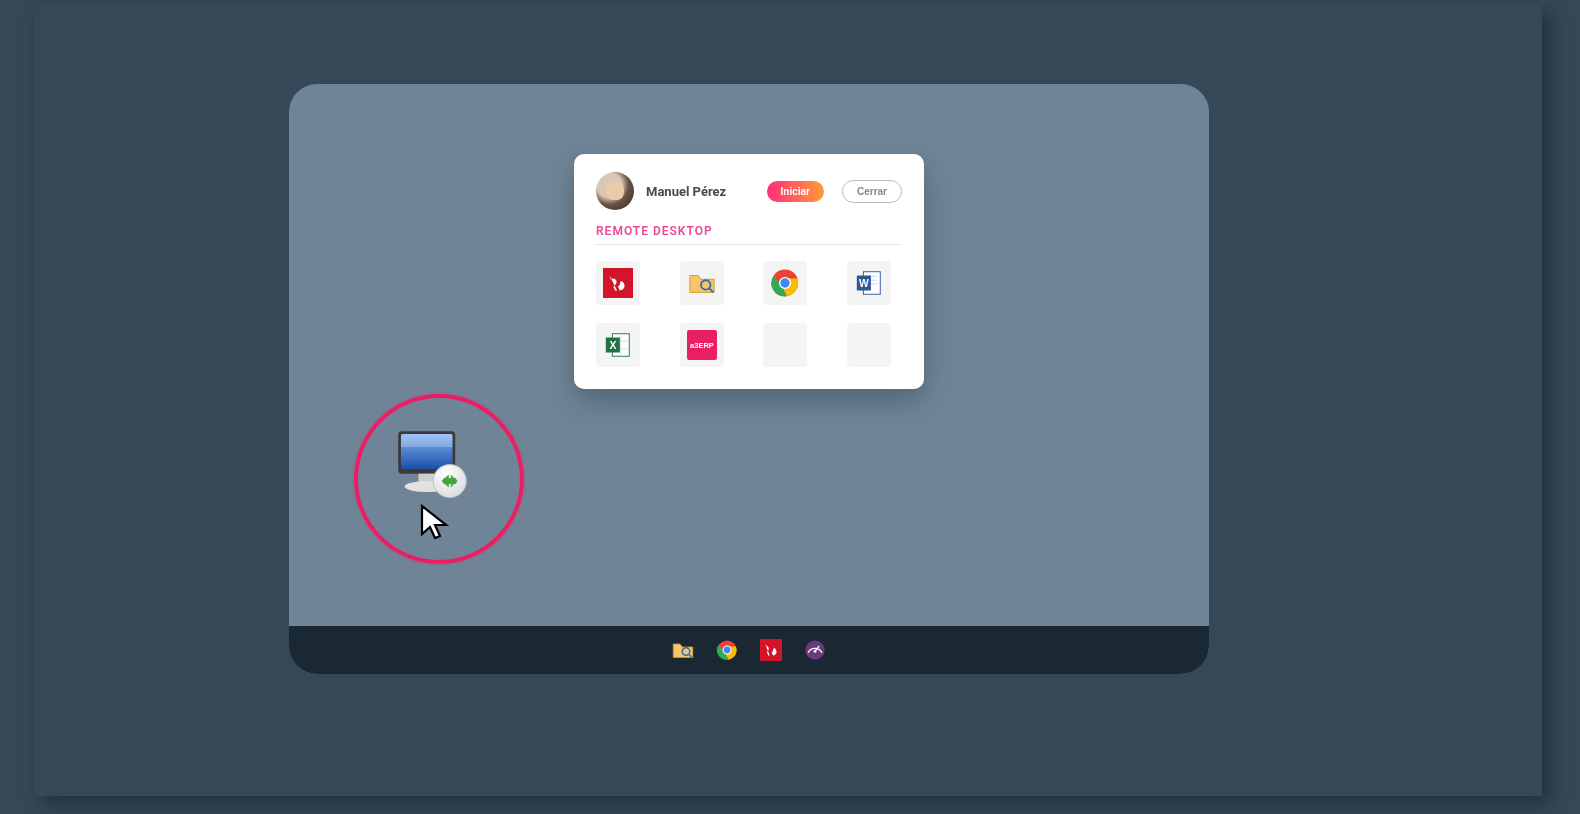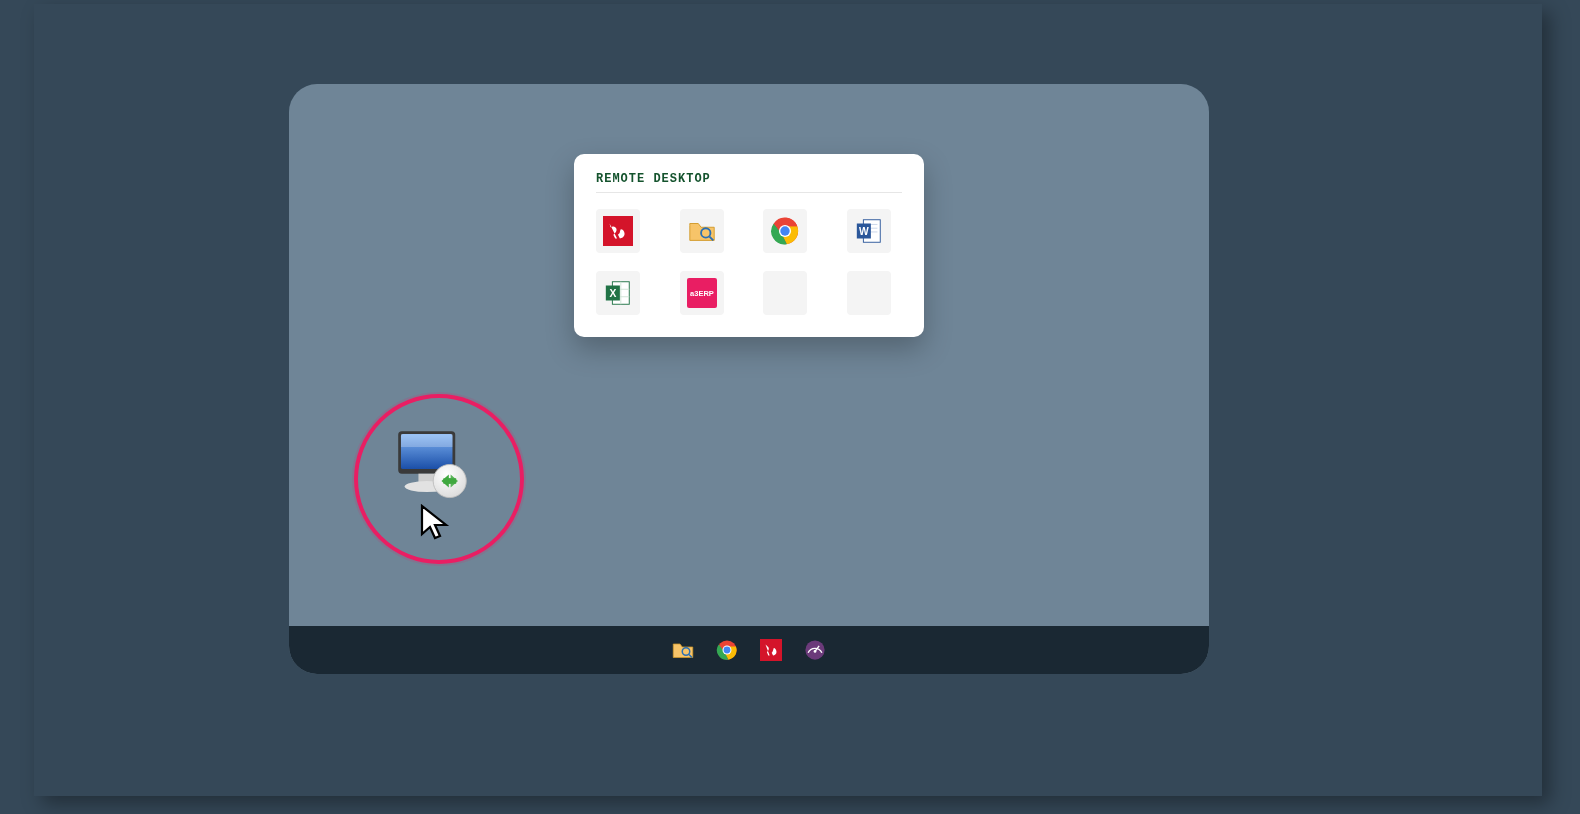--- a/index.html
+++ b/index.html
@@ -99,24 +99,23 @@
   }
   .btn-outline {
     background:#fff;
     color:#888;
     border:1px solid #bbb;
     margin-left:6px;
   }
   .section-title {
     font-size:12px;
     letter-spacing:1px;
-    color:#14532d;
+    color:#ec4899;
     font-weight:600;
     margin-bottom:6px;
-    font-family:Liberation Mono, monospace;
   }
   .divider {
     border:none;
     border-top:1px solid #e6e6e6;
     margin-bottom:16px;
   }
   .app-grid {
     display:grid;
     grid-template-columns: repeat(4, 1fr);
     gap:18px 28px;
@@ -156,20 +155,26 @@
 </head>
 <body>
 
 <div class="outer-frame">
 
   <div class="desktop-window">
 
     <div class="desktop-area">
 
       <div class="popup-card">
+        <div class="popup-header">
+          <div class="avatar"></div>
+          <div class="user-name">Manuel Pérez</div>
+          <button class="btn btn-primary">Iniciar</button>
+          <button class="btn btn-outline">Cerrar</button>
+        </div>
         <div class="section-title">REMOTE DESKTOP</div>
         <hr class="divider">
         <div class="app-grid">
 
           <div class="app-tile">
             <svg viewBox="0 0 32 32">
               <rect width="32" height="32" fill="#d4142a"></rect>
               <path d="M7 8 L15 24 L13 24 L11 20 C14 18 16 14 13 12 C12 11 10 11 8 12 L7 8 Z M19 14 C21 14 23 16 23 19 C23 22 20 24 18 24 L16 20 C17 19 18 18 18 17 C18 16 19 14 19 14 Z" fill="#fff"></path>
             </svg>
           </div>

